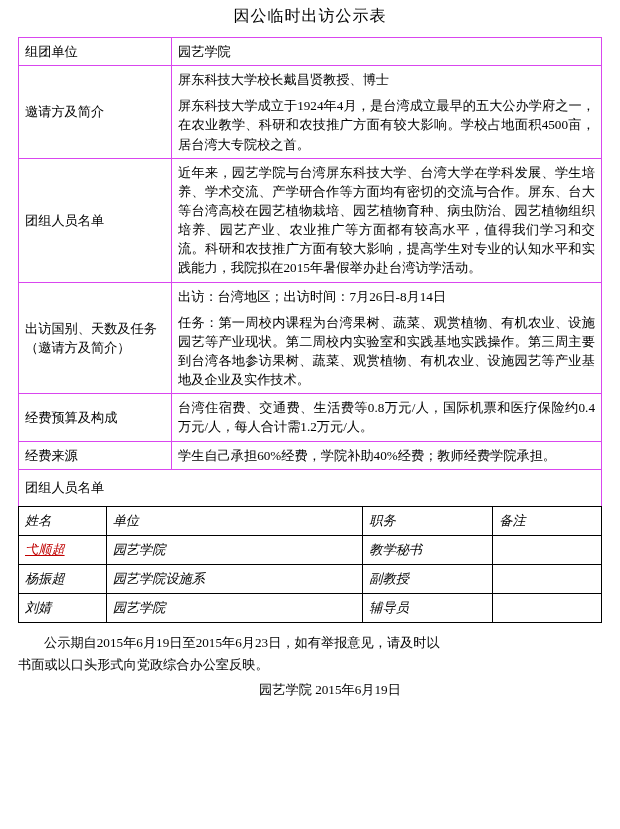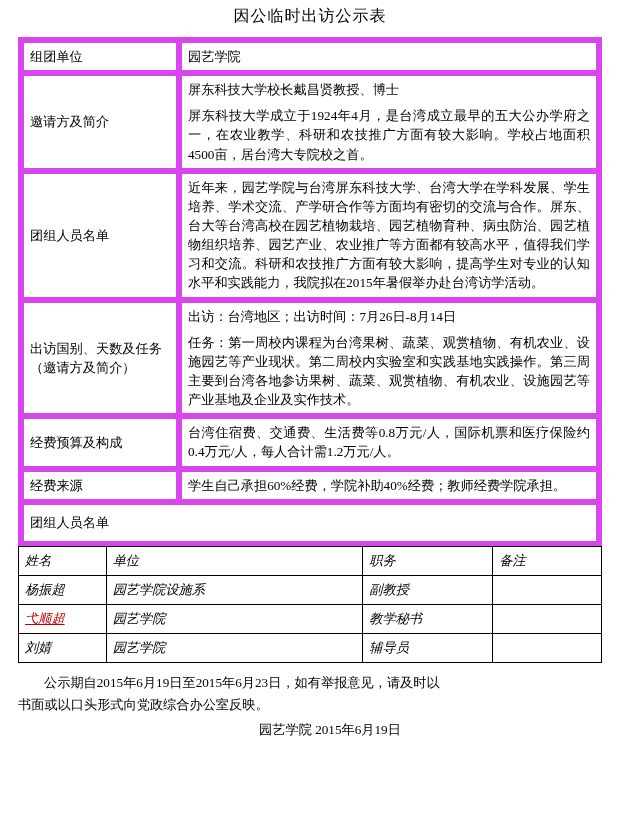--- a/index.html
+++ b/index.html
@@ -29,21 +29,21 @@
     letter-spacing: 1px;
     margin: 6px 0 10px 0;
     font-family: "Liberation Serif", "DejaVu Serif", serif;
   }
   table.main {
     border-collapse: collapse;
     width: 584px;
     table-layout: fixed;
   }
   table.main td {
-    border: 6px solid #d946ef;
+    border: 1px solid #d946ef;
     vertical-align: middle;
     padding: 4px 6px;
     font-size: 13.2px;
     line-height: 1.45;
     font-family: "Liberation Serif", "DejaVu Serif", serif;
   }
   td.label {
     width: 140px;
     vertical-align: middle;
   }
@@ -173,29 +173,29 @@
 
   <table class="people">
     <tbody>
       <tr>
         <td class="col-name">姓名</td>
         <td class="col-unit">单位</td>
         <td class="col-post">职务</td>
         <td class="col-note">备注</td>
       </tr>
       <tr>
+        <td class="col-name redname">弋顺超</td>
+        <td class="col-unit">园艺学院</td>
+        <td class="col-post">教学秘书</td>
+        <td class="col-note"></td>
+      </tr>
+      <tr>
         <td class="col-name">杨振超</td>
         <td class="col-unit">园艺学院设施系</td>
         <td class="col-post">副教授</td>
-        <td class="col-note"></td>
-      </tr>
-      <tr>
-        <td class="col-name redname">弋顺超</td>
-        <td class="col-unit">园艺学院</td>
-        <td class="col-post">教学秘书</td>
         <td class="col-note"></td>
       </tr>
       <tr>
         <td class="col-name">刘婧</td>
         <td class="col-unit">园艺学院</td>
         <td class="col-post">辅导员</td>
         <td class="col-note"></td>
       </tr>
     </tbody>
   </table>

